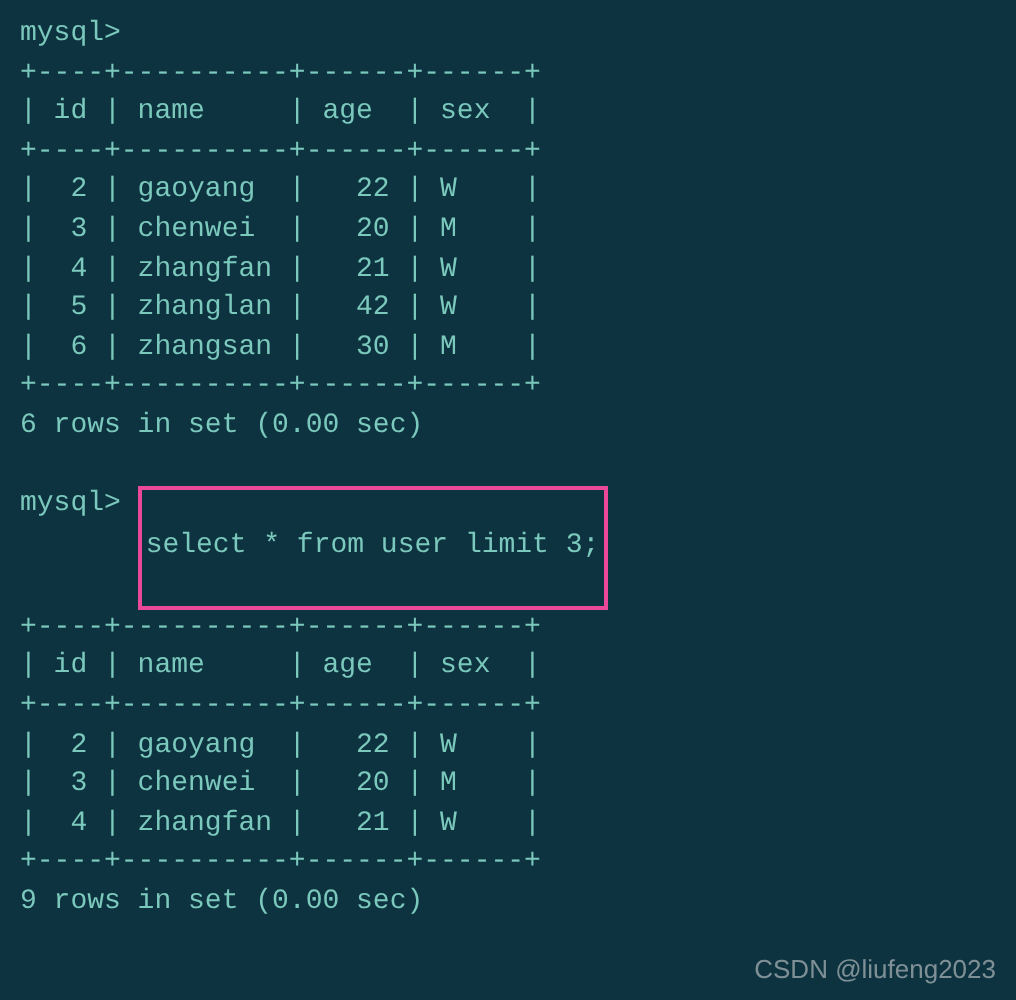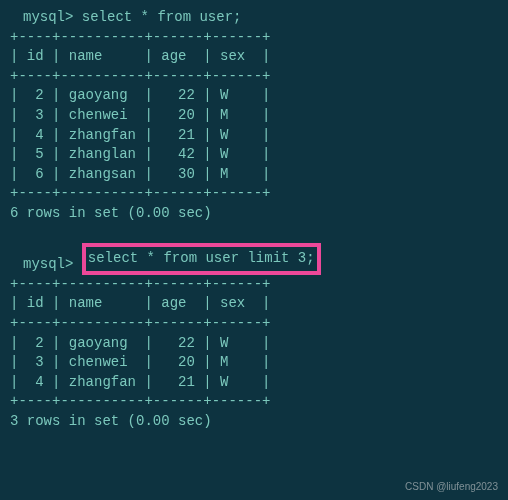--- a/index.html
+++ b/index.html
@@ -17,43 +17,42 @@
       padding: 8px 10px;
       position: relative;
       overflow: hidden;
       line-height: 1.4;
     }
     .term-line {
       white-space: pre;
     }
     .prompt-line {
       display: flex;
-      align-items: flex-end;
+      align-items: flex-start;
       white-space: pre;
-      margin-left: 13px;
     }
     .highlight-box {
-      border: 4px solid #ec4899;
-      padding: 2px 2px;
+      border: 2px solid #ec4899;
+      padding: 19px 2px;
       display: inline-block;
     }
     .watermark {
       position: absolute;
       bottom: 6px;
       right: 10px;
       color: rgba(220, 220, 220, 0.55);
       font-family: Arial, sans-serif;
-      font-size: 10px;
+      font-size: 13px;
     }
   </style>
 </head>
 <body>
 
 <div class="prompt-line">
-  <span>mysql&gt; </span><span>select * from user;</span>
+  <span>mysql&gt; </span>
 </div>
 <div class="term-line">+----+----------+------+------+</div>
 <div class="term-line">| id | name     | age  | sex  |</div>
 <div class="term-line">+----+----------+------+------+</div>
 <div class="term-line">|  2 | gaoyang  |   22 | W    |</div>
 <div class="term-line">|  3 | chenwei  |   20 | M    |</div>
 <div class="term-line">|  4 | zhangfan |   21 | W    |</div>
 <div class="term-line">|  5 | zhanglan |   42 | W    |</div>
 <div class="term-line">|  6 | zhangsan |   30 | M    |</div>
 <div class="term-line">+----+----------+------+------+</div>
@@ -63,15 +62,15 @@
 <div class="prompt-line">
   <span>mysql&gt; </span><span class="highlight-box">select * from user limit 3;</span>
 </div>
 <div class="term-line">+----+----------+------+------+</div>
 <div class="term-line">| id | name     | age  | sex  |</div>
 <div class="term-line">+----+----------+------+------+</div>
 <div class="term-line">|  2 | gaoyang  |   22 | W    |</div>
 <div class="term-line">|  3 | chenwei  |   20 | M    |</div>
 <div class="term-line">|  4 | zhangfan |   21 | W    |</div>
 <div class="term-line">+----+----------+------+------+</div>
-<div class="term-line">3 rows in set (0.00 sec)</div>
+<div class="term-line">9 rows in set (0.00 sec)</div>
 
 <div class="watermark">CSDN @liufeng2023</div>
 
 </body></html>

